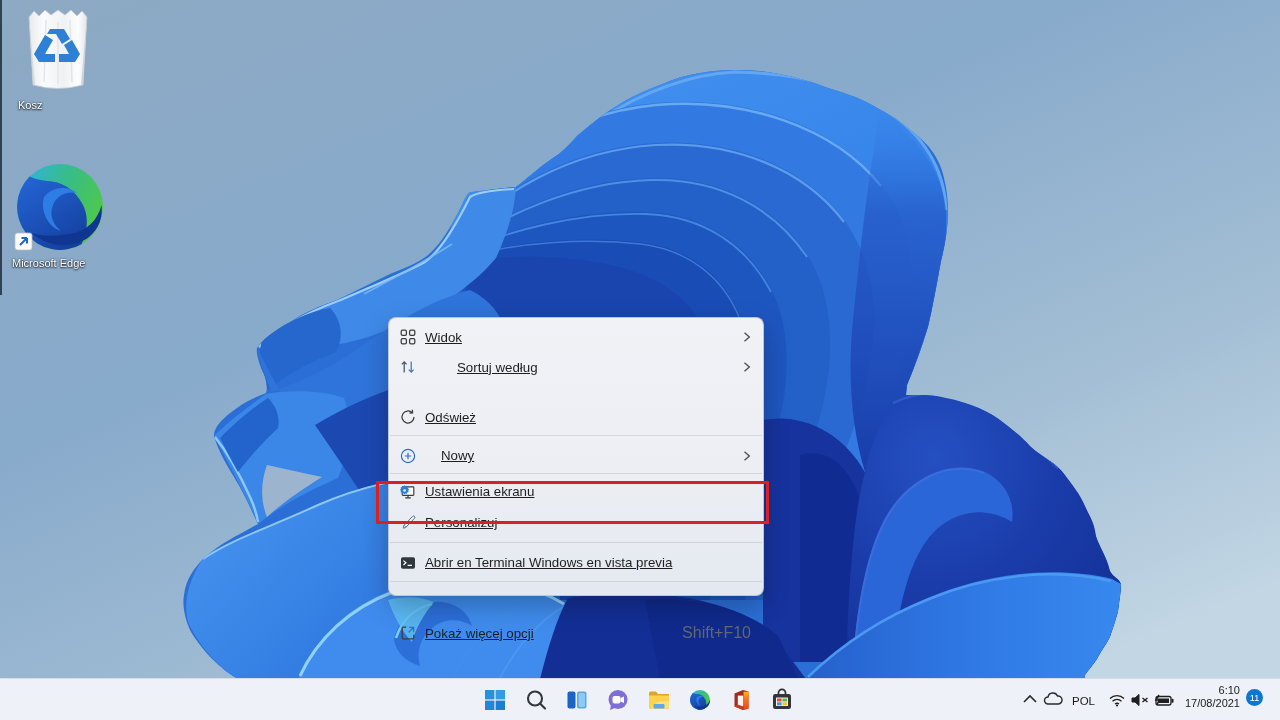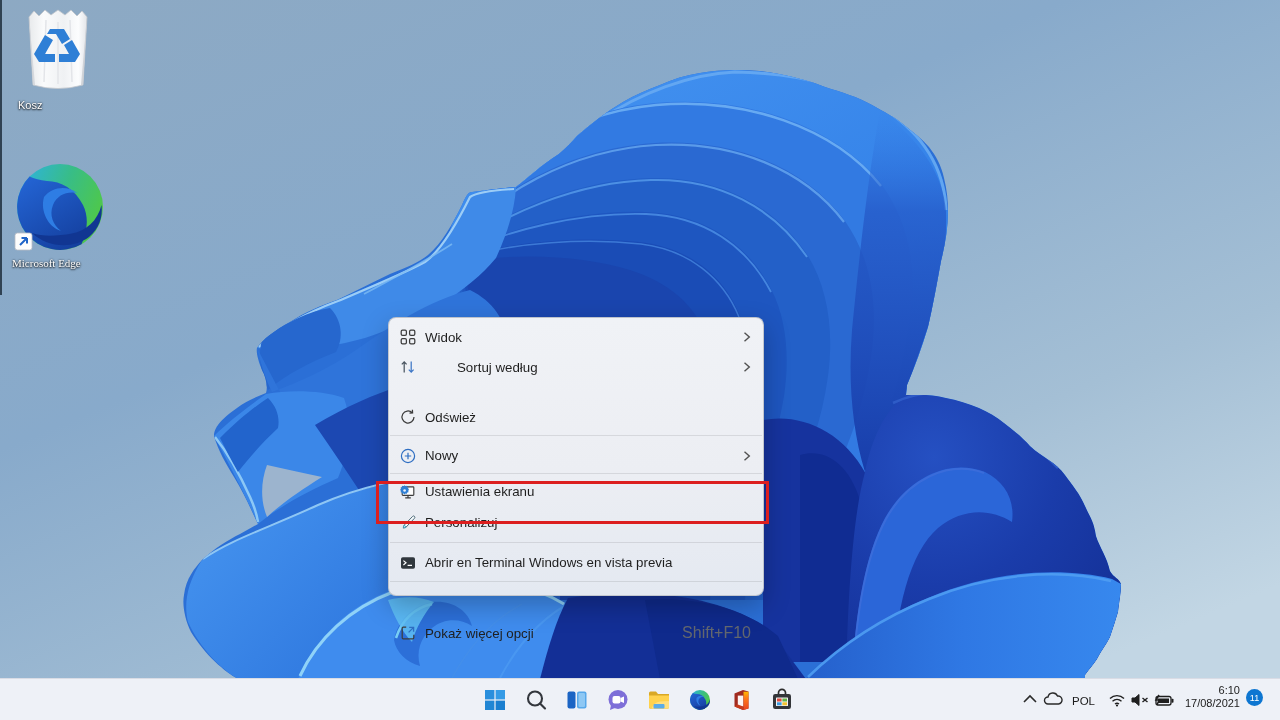--- a/index.html
+++ b/index.html
@@ -4,21 +4,21 @@
 <style>
 html,body{margin:0;padding:0;width:1280px;height:720px;overflow:hidden;font-family:"Liberation Sans",sans-serif;}
 #desk{position:relative;width:1280px;height:720px;overflow:hidden;background:linear-gradient(160deg,#8aa7c6 0%,#87a9cb 40%,#a3bfd6 75%,#b9d0e2 100%);}
 #wall{position:absolute;left:0;top:0;}
 .icon{position:absolute;color:#fff;font-size:11px;margin-left:10px;}
 .icolabel{color:#fff;text-shadow:0 1px 2px rgba(0,0,0,.85),0 0 2px rgba(0,0,0,.7);font-size:11px;}
 
 #menu{position:absolute;left:388px;top:317px;width:376px;height:279px;background:linear-gradient(180deg,#f0f2f6 0%,#ecEEf3 55%,#e4e9f1 100%);border:1px solid rgba(150,155,165,.5);border-radius:8px;box-shadow:0 10px 26px rgba(0,0,0,.25);box-sizing:border-box;padding-top:4px;}
 .mi{height:30px;display:flex;align-items:center;padding:0 12px 0 0;position:relative;}
 .mi .ic{width:16px;height:16px;margin-left:11px;margin-right:9px;flex:0 0 16px;}
-.mi .tx{font-size:13.3px;color:#1e1e1e;}
+.mi .tx{font-size:13.3px;color:#1e1e1e;text-decoration:underline;}
 .mi .chev{margin-left:auto;width:8px;height:10px;}
 .mi .short{margin-left:auto;color:#63676d;font-size:16px;}
 .sep{height:1px;background:rgba(0,0,0,.095);}
 #redbox{position:absolute;left:376px;top:481px;width:393px;height:43px;border:3px solid #dc1f1f;box-sizing:border-box;z-index:30;}
 
 #bar{position:absolute;left:0;top:678px;width:1280px;height:42px;background:#eef1f7;border-top:1px solid rgba(120,130,150,.18);box-sizing:border-box;}
 #cicons{position:absolute;left:483px;top:0;height:42px;display:flex;align-items:center;gap:17px;}
 .tbi{width:24px;height:24px;display:flex;align-items:center;justify-content:center;}
 #clock{position:absolute;right:40px;top:5px;text-align:right;font-size:11px;color:#1b1b1b;line-height:13px;}
 #badge{position:absolute;right:17px;top:689px;width:17px;height:17px;border-radius:50%;background:#0d76d1;color:#fff;font-size:9px;display:flex;align-items:center;justify-content:center;}
@@ -174,21 +174,21 @@
             <stop offset="1" stop-color="#143f9e"></stop>
       </linearGradient>
     </defs>
     <circle cx="46" cy="44" r="43" fill="url(#eg1)"></circle>
     <path d="M15.6,13.6 A43,43 0 0,0 67.5,81.2 C 73.5,68 75,54 69,42 C 61,26 47,18 33,18 C 26,17 20,16 15.6,13.6 Z" fill="url(#eg2)"></path>
     <path d="M18,70 C 34,85 59,86 75,74 C 85,66 89,54 87.5,42 C 83.5,58 72,68 58,70.5 C 44,73 29,74 18,70 Z" fill="#113692"></path>
     <path d="M30,34 C 38,24 53,22 63,30 C 53,28 43,32 39,42 C 35,52 39,62 47,68 C 34,64 26,48 30,34 Z" fill="#2e7de4"></path>
     <rect x="1" y="70" width="17" height="17" rx="2.5" fill="#fdfdfd" stroke="#b9bdc4" stroke-width="0.8"></rect>
     <path d="M6,82 L13,75 M13,75 H7.5 M13,75 V80.5" stroke="#1f64c8" stroke-width="2" fill="none"></path>
   </svg>
-  <div class="icolabel" style="margin-top:5px;font-family:Liberation Serif, serif;">Microsoft Edge</div>
+  <div class="icolabel" style="margin-top:5px;">Microsoft Edge</div>
 </div>
 
 <div id="menu">
   <div class="mi" style="height:30px;">
         <svg class="ic" viewBox="0 0 16 16">
           <g fill="none" stroke="#3c3c3c" stroke-width="1.25">
             <rect x="1.2" y="1.2" width="5.2" height="5.2" rx="1.3"></rect>
             <rect x="9.6" y="1.2" width="5.2" height="5.2" rx="1.3"></rect>
             <rect x="1.2" y="9.6" width="5.2" height="5.2" rx="1.3"></rect>
             <rect x="9.6" y="9.6" width="5.2" height="5.2" rx="1.3"></rect>
@@ -211,21 +211,21 @@
           <path d="M1.5,0.8 L6.3,5 L1.5,9.2" fill="none" stroke="#515151" stroke-width="1.4"></path>
         </svg>
       </div>
   <div class="mi" style="height:30px;margin-top:20px;">
         <svg class="ic" viewBox="0 0 16 16">
           <path d="M14,8 a6,6 0 1,1 -1.8,-4.3 M12.4,0.8 L12.6,3.9 L9.5,4.1" fill="none" stroke="#3c3c3c" stroke-width="1.25"></path>
         </svg>
         <span class="tx">Odśwież</span>
       </div>
   <div class="sep" style="margin:3px 1px 4px;"></div>
-  <div class="mi" style="height:31px;">
+  <div class="mi" style="height:31px;gap:16px;">
         <svg class="ic" viewBox="0 0 16 16">
           <circle cx="8" cy="8" r="6.6" fill="none" stroke="#2e6ec2" stroke-width="1.2"></circle>
           <path d="M8,4.8 V11.2 M4.8,8 H11.2" stroke="#2e6ec2" stroke-width="1.2"></path>
         </svg>
         <span class="tx">Nowy</span>
         <svg class="chev" viewBox="0 0 8 10">
           <path d="M1.5,0.8 L6.3,5 L1.5,9.2" fill="none" stroke="#515151" stroke-width="1.4"></path>
         </svg>
       </div>
   <div class="sep" style="margin:2px 1px;"></div>

